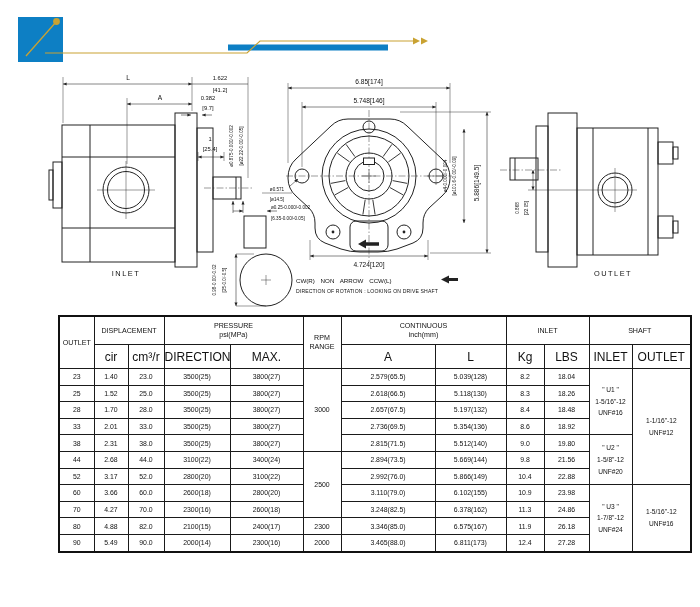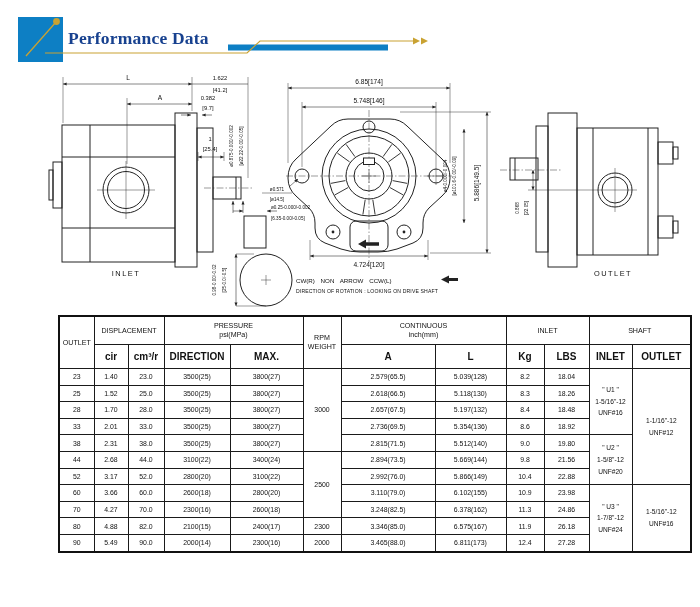--- a/index.html
+++ b/index.html
@@ -23,40 +23,39 @@
   .tl{font-size:7.4px;letter-spacing:1.5px;}
   .tr1{font-size:6.2px;word-spacing:4px;}
   .tr2{font-size:5.1px;letter-spacing:.15px;}
   
   .ptable{position:absolute;left:58px;top:315px;}
   table{border-collapse:collapse;table-layout:fixed;width:632px;background:#fff;}
   th,td{border:1px solid #1a1a1a;text-align:center;vertical-align:middle;padding:0;
         font-size:6.9px;font-weight:normal;overflow:hidden;}
   table{border:2.5px solid #111;}
   thead tr.h1 th{height:27px;font-size:7.1px;}
-  thead tr.h2 th{height:23px;font-size:10px;font-weight:bold;}
+  thead tr.h2 th{height:23px;font-size:12px;}
   tbody td{height:15.6px;}
   .pre{white-space:pre-line;line-height:1.25;}
   .port{white-space:pre-line;line-height:1.75;font-size:6.6px;}
 </style>
 </head>
 <body>
 
 <div class="page">
 
   <div class="logo-square" style="background:#0d7fc4"></div>
   <svg class="hdr-svg" width="700" height="65" viewBox="0 0 700 65">
     <line x1="26" y1="56" x2="56" y2="22" stroke="#c9a232" stroke-width="1.3"></line>
     <circle cx="56.5" cy="21.5" r="3.4" fill="#c9a232"></circle>
     <rect x="228" y="44.5" width="160" height="6" fill="#0d7fc4"></rect>
     <polyline points="45,53 247,53 260,41 413,41" fill="none" stroke="#c9a232" stroke-width="1.2"></polyline>
     <polygon points="413,37.5 420,41 413,44.5" fill="#c9a232"></polygon>
     <polygon points="421,37.5 428,41 421,44.5" fill="#c9a232"></polygon>
   </svg>
-  <div class="page-title" style="color:#17418f">Performance Data</div>
 
   <svg class="draw-svg" style="top:0" width="700" height="315" viewBox="0 0 700 315">
     <defs>
       <marker id="ar" viewBox="0 0 8 8" refX="7.5" refY="4" markerWidth="7.5" markerHeight="7.5" orient="auto-start-reverse">
         <path d="M0.5,1 L7.5,4 L0.5,7 z" fill="#222"></path>
       </marker>
     </defs>
 
     <g>
       <rect class="o" x="62" y="125" width="113" height="137"></rect>
@@ -222,21 +221,21 @@
           <col style="width:43px">
           <col style="width:59px">
       </colgroup>
       <thead>
         <tr class="h1">
           <th rowspan="2">OUTLET</th>
           <th colspan="2">DISPLACEMENT</th>
           <th colspan="2" class="pre">PRESSURE
 psi(MPa)</th>
           <th rowspan="2" class="pre">RPM
-WEIGHT</th>
+RANGE</th>
           <th colspan="2" class="pre">CONTINUOUS
 inch(mm)</th>
           <th colspan="2">INLET</th>
           <th colspan="2">SHAFT</th>
         </tr>
         <tr class="h2">
           <th>cir</th>
           <th>cm³/r</th>
           <th>DIRECTION</th>
           <th>MAX.</th>

